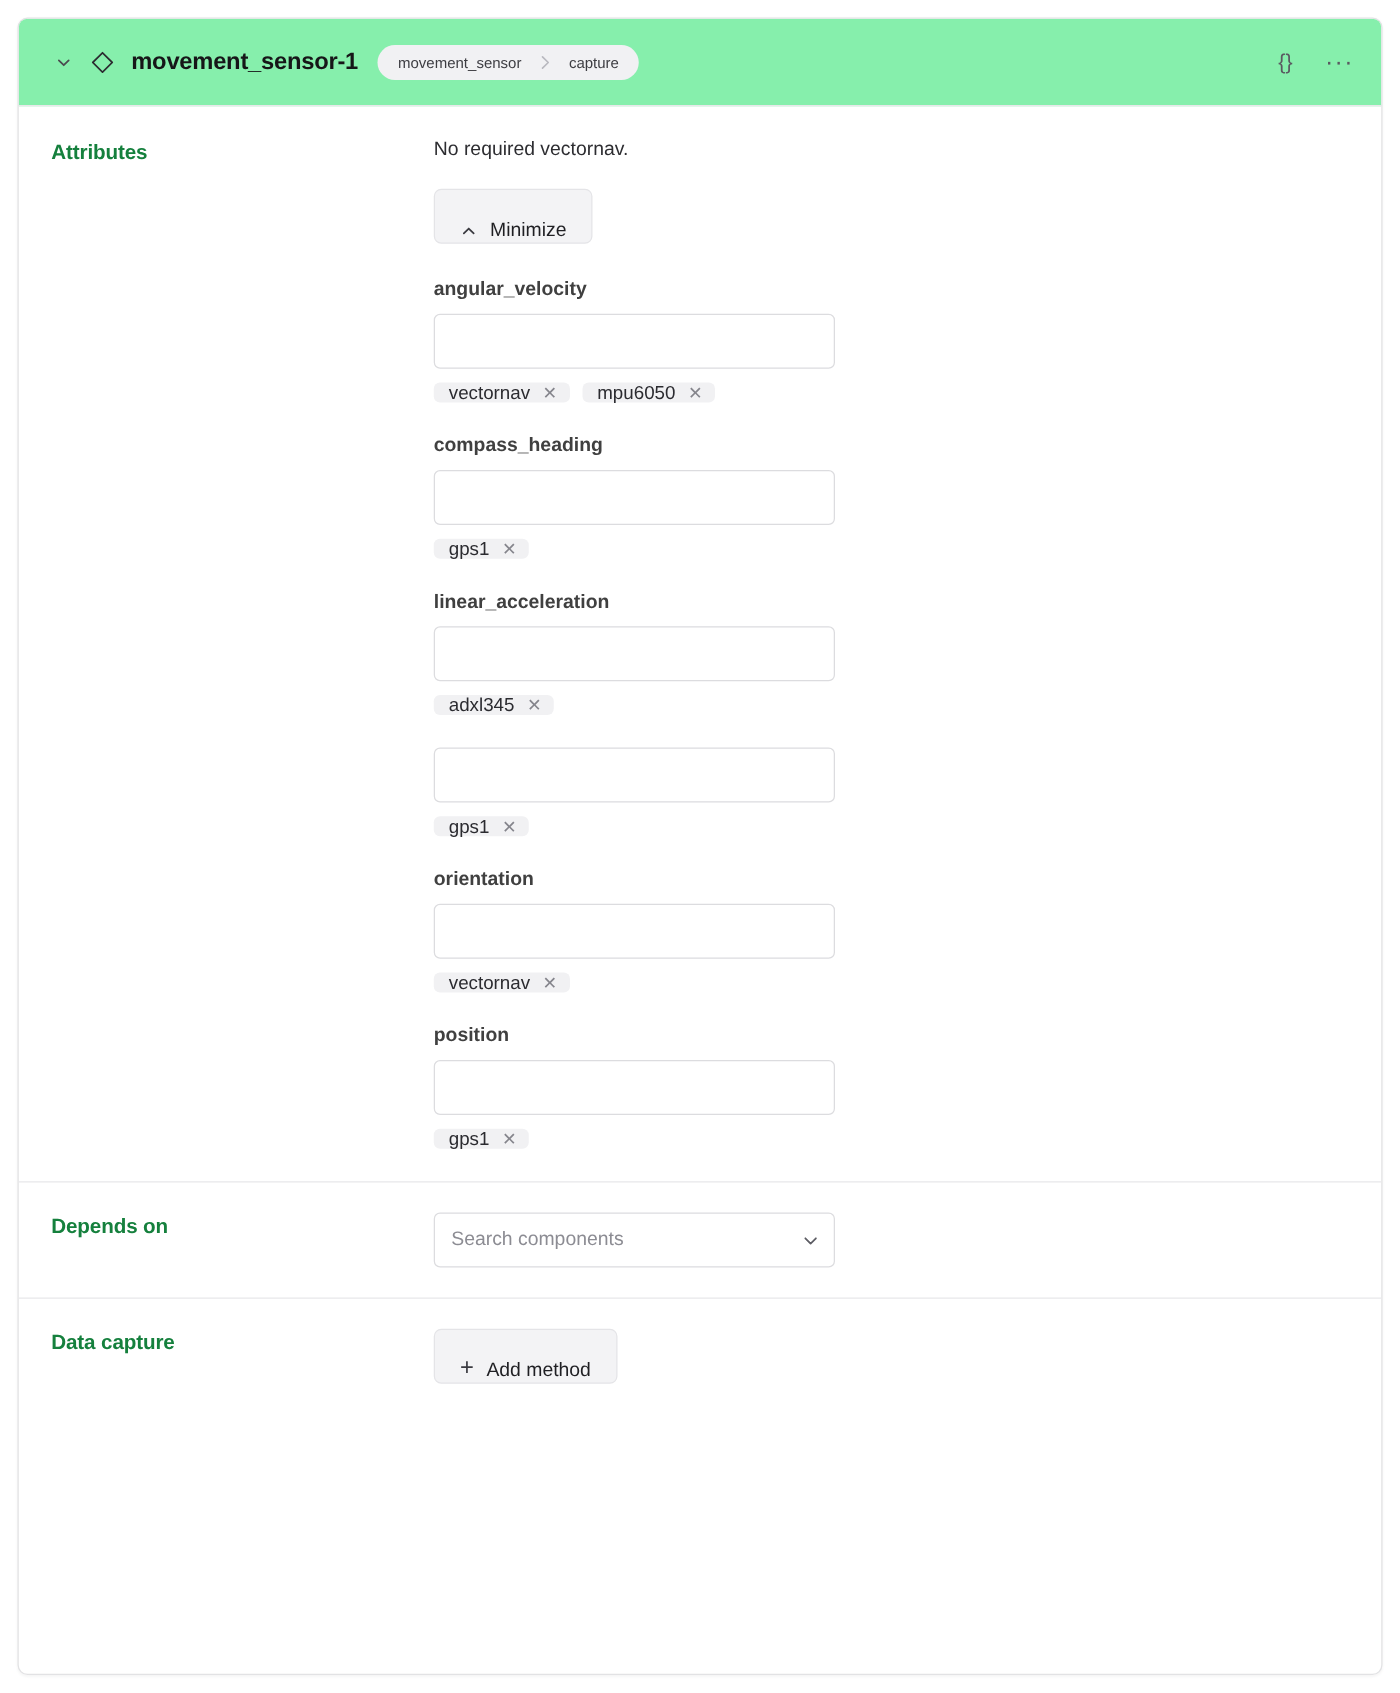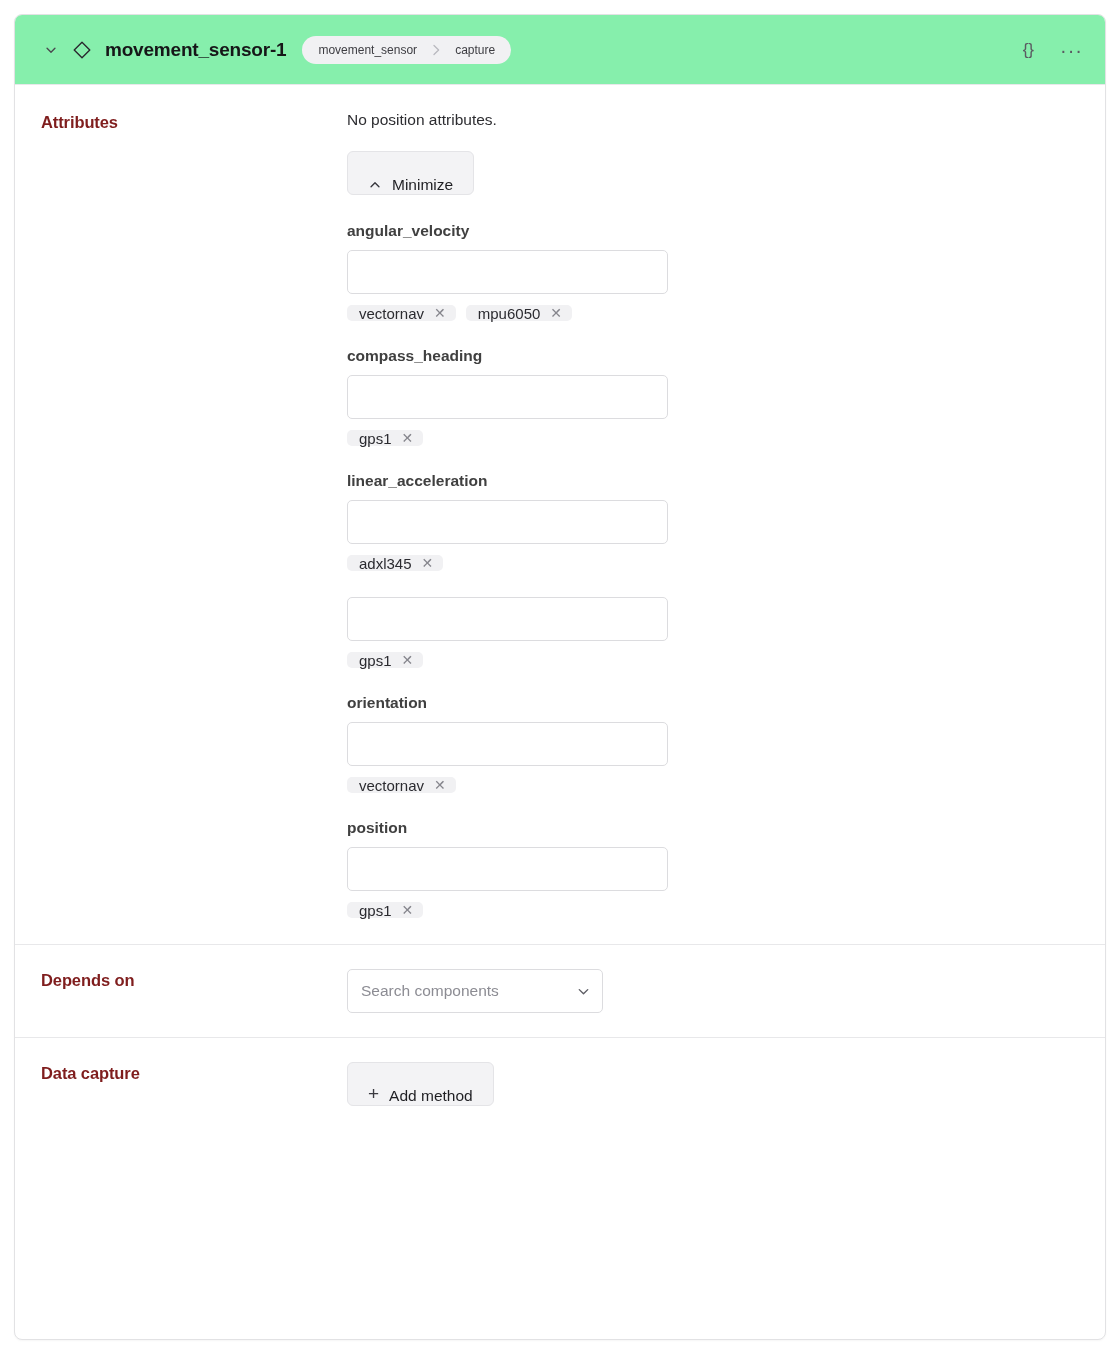--- a/index.html
+++ b/index.html
@@ -93,21 +93,21 @@
     display: flex;
     padding: 26px 26px 26px 26px;
     border-bottom: 1px solid #e8e8ea;
   }
   .section:last-child { border-bottom: none; }
   .sec-label {
     width: 306px;
     flex: 0 0 306px;
     font-size: 16.5px;
     font-weight: bold;
-    color: #7f1d1d;
+    color: #15803d;
     padding-top: 2px;
     letter-spacing: -0.1px;
   }
   .sec-body { flex: 1; }
 
   .muted-line {
     font-size: 15.5px;
     color: #2d2d31;
     margin: 0 0 22px 0;
   }
@@ -168,21 +168,21 @@
   }
   .chip .x {
     color: #85858c;
     font-size: 14px;
     cursor: pointer;
     line-height: 1;
   }
 
   .select-wrap {
     position: relative;
-    width: 256px;
+    width: 321px;
     height: 44px;
   }
   .select-wrap input {
     width: 100%;
     height: 100%;
     border: 1px solid #dcdcdf;
     border-radius: 5px;
     background: #fff;
     padding: 0 34px 0 13px;
     font-size: 15.5px;
@@ -229,21 +229,21 @@
       <span class="bc-seg">capture</span>
     </div>
     <div class="hdr-spacer"></div>
     <div class="hdr-icon">{}</div>
     <div class="hdr-icon dots">···</div>
   </div>
 
   <div class="section">
     <div class="sec-label">Attributes</div>
     <div class="sec-body">
-      <p class="muted-line">No position attributes.</p>
+      <p class="muted-line">No required vectornav.</p>
 
       <div class="btn">
         <span class="gl">
           <svg width="14" height="14" viewBox="0 0 16 16" fill="none" aria-hidden="true">
             <path d="M3.5 10 L8 5.5 L12.5 10" stroke="currentColor" stroke-width="1.6" stroke-linecap="round" stroke-linejoin="round"></path>
           </svg>
         </span>
         <span>Minimize</span>
       </div>
 

